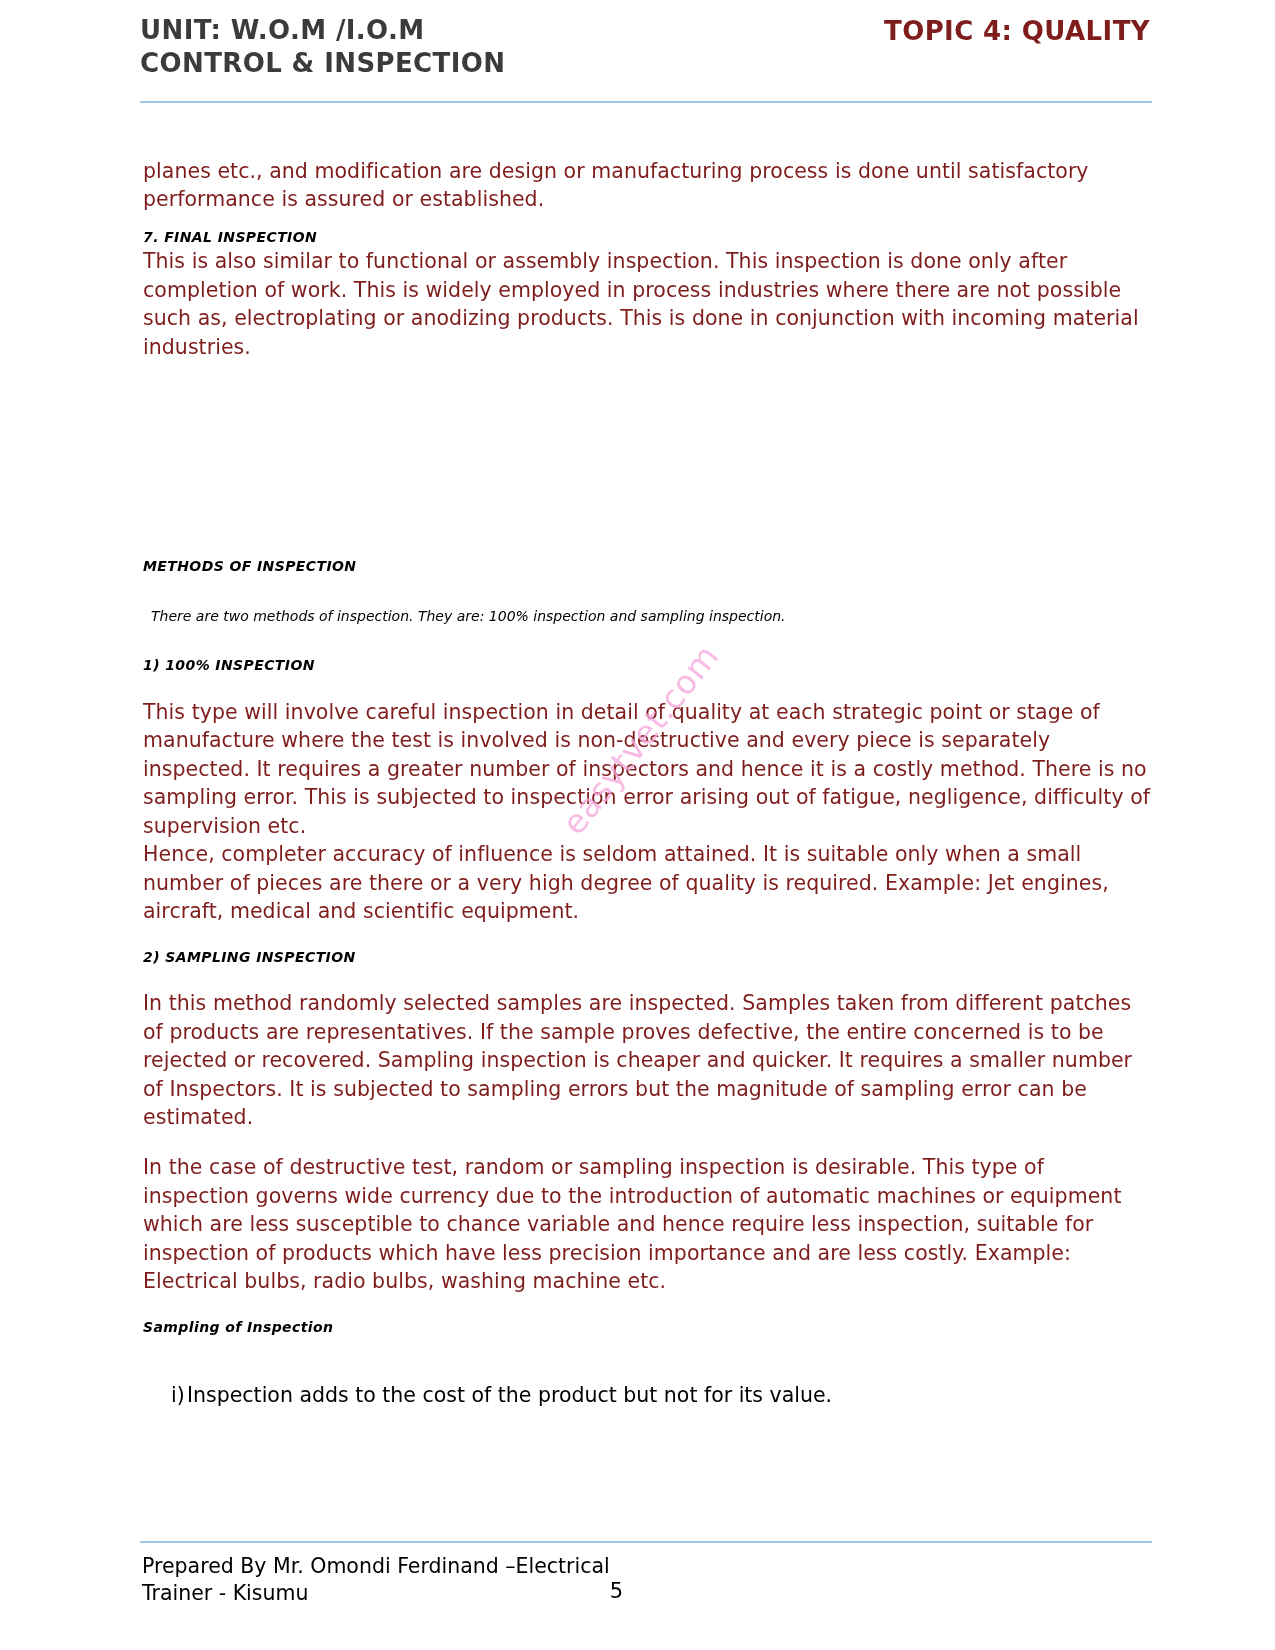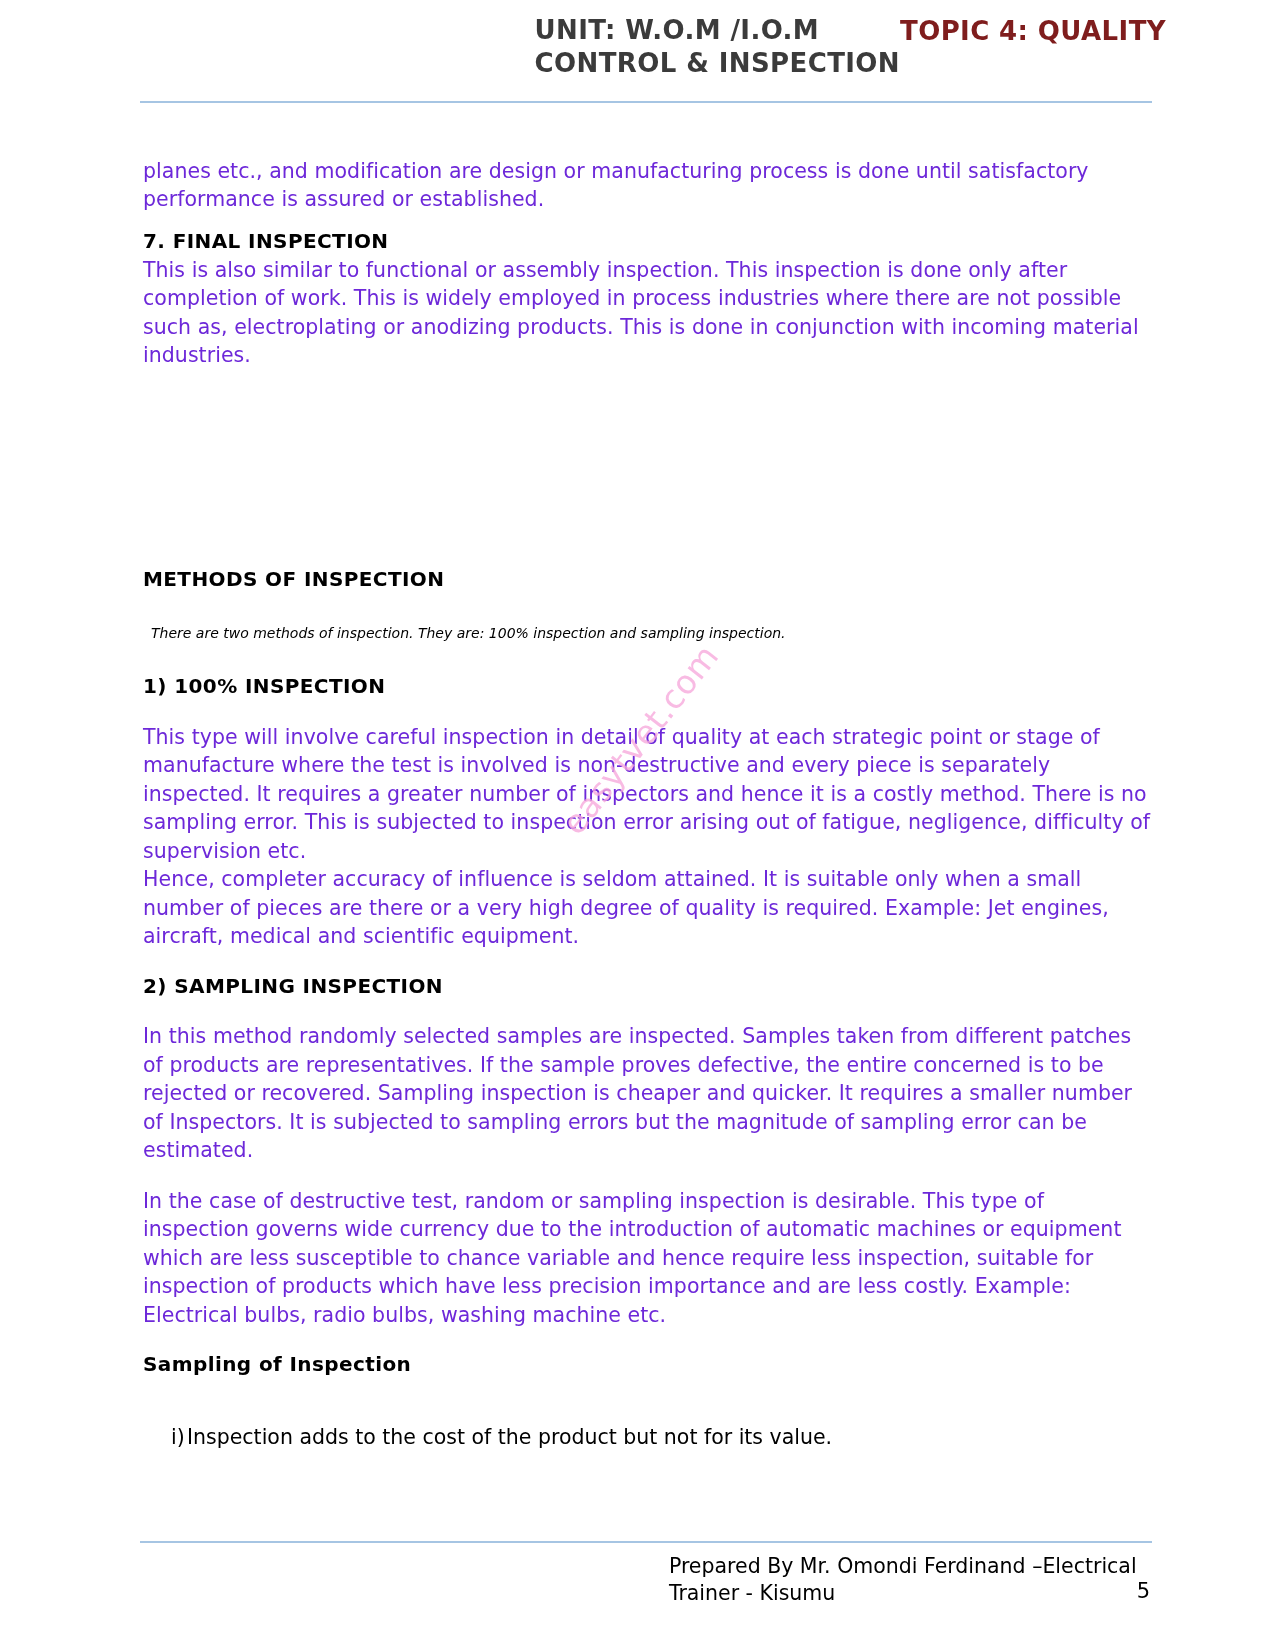--- a/index.html
+++ b/index.html
@@ -20,25 +20,25 @@
     position: absolute;
     left: 0; top: 0;
     width: 1275px;
     height: 1650px;
     box-sizing: border-box;
   }
 
   
   .header {
     position: absolute;
-    left: 156px;
+    left: 140px;
     top: 14px;
     width: 1010px;
     display: flex;
-    justify-content: flex-end;
+    justify-content: space-between;
     align-items: flex-start;
   }
   .header-left {
     font-family: "DejaVu Sans", sans-serif;
     font-size: 26px;
     line-height: 1.28;
     letter-spacing: 0.4px;
     color: #3b3b3b;
     font-weight: 600;
     max-width: 560px;
@@ -69,28 +69,29 @@
     left: 143px;
     top: 157px;
     width: 1012px;
   }
 
   p.body {
     margin: 0;
     font-size: 20.5px;
     line-height: 1.39;
     letter-spacing: 0.05px;
-    color: #6d28d9;
+    color: #7f1d1d;
     font-family: "DejaVu Sans", sans-serif;
   }
 
   h3.head-it {
     margin: 0;
-    font-size: 20px;
-    line-height: 1.39;
+    font-size: 14px;
+    line-height: 1.39;
+    font-style: italic;
     font-weight: bold;
     letter-spacing: 0.4px;
     font-family: "DejaVu Sans", sans-serif;
   }
 
   p.body-it {
     margin: 8px;
     font-size: 14px;
     line-height: 1.39;
     font-style: italic;
@@ -156,21 +157,21 @@
     width: 1012px;
     height: 2px;
     background: #a6c5e3;
   }
   .footer {
     position: absolute;
     left: 142px;
     top: 1553px;
     width: 1010px;
     display: flex;
-    justify-content: flex-end;
+    justify-content: flex-start;
     align-items: flex-start;
   }
   .footer-text {
     font-size: 20.5px;
     line-height: 1.33;
     max-width: 620px;
     font-family: "DejaVu Sans", sans-serif;
     color: #000;
   }
   .footer-page {

